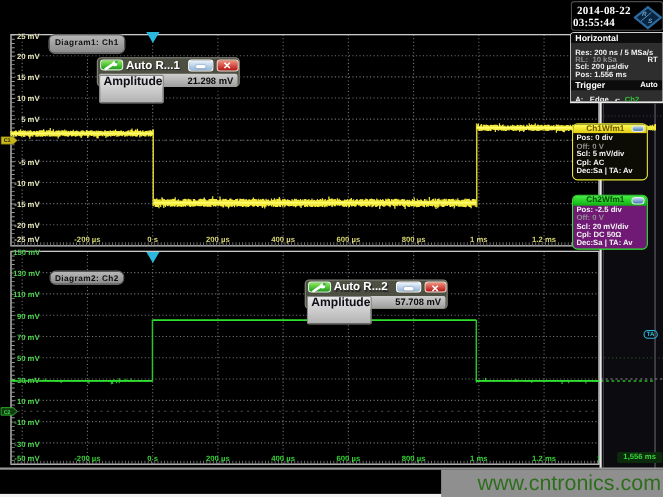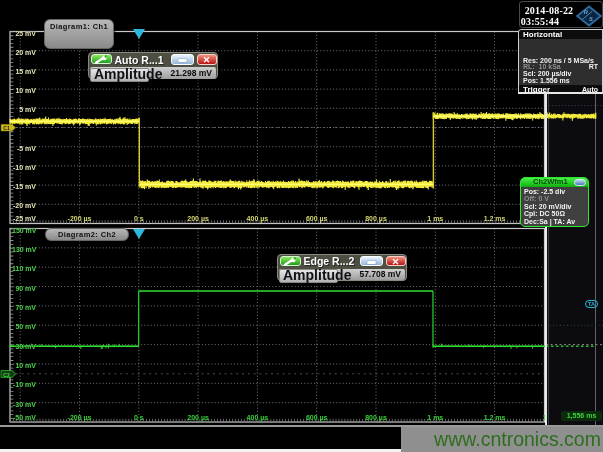--- a/index.html
+++ b/index.html
@@ -28,43 +28,43 @@
  background:linear-gradient(#8ee95e,#1d9e1d);border:1px solid #d6f8d0;text-align:center}
 .mbtn-g svg{display:block;margin:0 auto}
 .mbtn-m{position:absolute;left:82px;top:1px;width:23px;height:10.5px;border-radius:3px;
  background:linear-gradient(#eaf4fe,#96b6d9);border:1px solid #fff;text-align:center}
 .mbtn-m span{display:block;width:9px;height:3px;background:#fff;border-radius:1.5px;margin:4px auto 0;box-shadow:0 0 1.5px #446688}
 .mbtn-x{position:absolute;left:108px;top:1px;width:20px;height:10.5px;border-radius:3px;
  background:linear-gradient(#f2917d,#b91414);border:1px solid #f8d0c8;color:#fff;
  font-size:9px;font-weight:bold;text-align:center;line-height:10.5px}
 .mrow{position:absolute;left:1px;top:14px;width:126.5px;height:11.5px;
  background:linear-gradient(#cfcfcf,#9e9e9e);border-radius:2px}
-.mlab{position:absolute;left:0.5px;top:0.5px;width:59px;height:14px;border:1px solid #888;
+.mlab{position:absolute;left:0.5px;top:0.5px;width:59px;height:26px;border:1px solid #888;
  border-radius:2px;background:linear-gradient(#e8e8e8,#b2b2b2);color:#101018;
- font-size:14px;font-weight:bold;padding-left:3px;line-height:10px}
+ font-size:11px;font-weight:bold;padding-left:3px;line-height:10px}
 .mval{position:absolute;right:4px;top:0.5px;color:#0a0a0a;font-size:8.5px;font-weight:bold;line-height:11px}
 
 #rstrip{position:absolute;left:546px;top:94px;width:57px;height:333px;background:#0c0c10}
 #datebox{position:absolute;left:518.5px;top:0.5px;width:84px;height:27px;background:#000;
  border:1px solid #4a4a4a;border-radius:3px}
 .dtx{position:absolute;width:60px;text-align:center;color:#fff;font-weight:bold;
  font-family:"Liberation Serif",serif;font-size:10px;letter-spacing:0.2px}
 #hbox{position:absolute;left:518px;top:28.5px;width:85px;height:65.5px;background:#2e2e2e;
  border:1px solid #cfcfcf;border-bottom:2px solid #e8e8e8;border-radius:4px 0 0 0;
  color:#f2f2f2;font-size:7px;font-weight:bold;overflow:hidden}
 .hhead{background:#0c0c0c;color:#fff;font-size:8px;font-weight:bold;height:9px;
- line-height:9px;padding-left:4px;position:relative;margin-bottom:19px}
+ line-height:9px;padding-left:4px;position:relative;margin-bottom:7px}
 .hline{height:6.9px;line-height:6.9px;padding-left:4px;position:relative;white-space:nowrap}
 .hr{position:absolute;right:4px;top:0}
 .dim{color:#8f8f8f}
 
 .chb{position:absolute;width:69px;border:1.5px solid;border-radius:5px;overflow:hidden;
  background:#0c0c04}
 .chb.c1{border-color:#e8e83a}
-.chb.c2{border-color:#2ee82e;background:#404040}
+.chb.c2{border-color:#2ee82e;background:#701a75}
 .cht{height:8.5px;position:relative;font-size:7.5px;font-weight:bold;line-height:8.5px}
 .c1 .cht{background:linear-gradient(#ffff55,#e3cc12);color:#6b5500}
 .c2 .cht{background:linear-gradient(#44f044,#0fae0f);color:#074a07}
 .cht span:first-child{position:absolute;left:12px;top:0}
 .pill{position:absolute;right:2px;top:1px;width:12px;height:6.5px;border-radius:3.5px;
  background:linear-gradient(#bcd8f2,#4878b8);border:1px solid #dde8f4}
 .chc{padding:1px 0 0 3px;color:#f4f4f4;font-size:7px;font-weight:bold}
 .cr{height:7.5px;line-height:7.5px;white-space:nowrap}
 
 #btmline{position:absolute;left:0;top:425px;width:603px;height:1.5px;background:#9a9a9a}
@@ -180,22 +180,22 @@
 <div class="xl1" style="left:523.9px;top:213.8px">1.4 ms</div>
 <div class="xl2" style="left:49.5px;top:413.0px">-200 µs</div>
 <div class="xl2" style="left:108.8px;top:413.0px">0 s</div>
 <div class="xl2" style="left:168.1px;top:413.0px">200 µs</div>
 <div class="xl2" style="left:227.4px;top:413.0px">400 µs</div>
 <div class="xl2" style="left:286.7px;top:413.0px">600 µs</div>
 <div class="xl2" style="left:346.0px;top:413.0px">800 µs</div>
 <div class="xl2" style="left:405.3px;top:413.0px">1 ms</div>
 <div class="xl2" style="left:464.6px;top:413.0px">1.2 ms</div>
 <div class="xl2" style="left:523.9px;top:413.0px">1.4 ms</div>
-<div class="tab" style="left:44px;top:19px;width:70px;height:30px;line-height:13px">Diagram1: Ch1</div>
-<div class="tab" style="left:45px;top:228px;width:84px;height:13px;line-height:12px">Diagram2: Ch2</div>
+<div class="tab" style="left:44px;top:31px;width:70px;height:18px;line-height:13px">Diagram1: Ch1</div>
+<div class="tab" style="left:45px;top:246px;width:68px;height:13px;line-height:12px">Diagram2: Ch2</div>
 <div class="tri" style="left:133px;top:28.5px"></div>
 <div class="tri" style="left:133px;top:229px"></div>
 
 <div class="meas" style="left:87.5px;top:52px">
  <div class="mtitle">
   <div class="mbtn-g">
             <svg width="17" height="9" viewBox="0 0 17 9">
               <path d="M3 7.8 L9.5 3.4" stroke="#fff" stroke-width="2.4" stroke-linecap="round" fill="none"></path>
               <circle cx="11.3" cy="2.9" r="2.3" fill="#fff"></circle>
               <circle cx="12.8" cy="1.4" r="1.3" fill="#3bb53b"></circle>
@@ -215,21 +215,21 @@
 
 <div class="meas" style="left:276.5px;top:253.5px">
  <div class="mtitle">
   <div class="mbtn-g">
             <svg width="17" height="9" viewBox="0 0 17 9">
               <path d="M3 7.8 L9.5 3.4" stroke="#fff" stroke-width="2.4" stroke-linecap="round" fill="none"></path>
               <circle cx="11.3" cy="2.9" r="2.3" fill="#fff"></circle>
               <circle cx="12.8" cy="1.4" r="1.3" fill="#3bb53b"></circle>
             </svg>
           </div>
-  <div class="mtxt">Edge R...2</div>
+  <div class="mtxt">Auto R...2</div>
   <div class="mbtn-m">
             <span></span>
           </div>
   <div class="mbtn-x">✕</div>
  </div>
  <div class="mrow">
           <div class="mlab">Amplitude</div>
           <div class="mval">57.708 mV</div>
         </div>
 </div>
@@ -264,20 +264,33 @@
  <div class="hline">Scl: 200 µs/div</div>
  <div class="hline">Pos: 1.556 ms</div>
  <div class="hhead">Trigger<span class="hr" style="font-size:7px">Auto</span></div>
  <div class="hline">A:&nbsp;&nbsp; Edge<svg width="7" height="7" viewBox="0 0 8 8" style="position:absolute;left:38px;top:0">
           <path d="M0.5 7.5 H3.5 V1.5 H7.5" stroke="#ccc" fill="none"></path>
           <path d="M2.2 3.6 L3.5 0.8 L4.8 3.6" fill="#ccc"></path>
         </svg><span style="position:absolute;left:49px;color:#34c034">Ch2</span></div>
  <div class="hline">Lvl: 58.258 mV</div>
 </div>
 
+<div class="chb c1" style="left:520px;top:111.5px;height:52px">
+ <div class="cht">
+        <span>Ch1Wfm1</span>
+        <span class="pill"></span>
+      </div>
+ <div class="chc">
+        <div class="cr ">Pos: 0 div</div>
+        <div class="cr dim">Off: 0 V</div>
+        <div class="cr ">Scl: 5 mV/div</div>
+        <div class="cr ">Cpl: AC</div>
+        <div class="cr ">Dec:Sa | TA: Av</div>
+      </div>
+</div>
 
 <div class="chb c2" style="left:520px;top:177px;height:49.5px">
  <div class="cht">
         <span>Ch2Wfm1</span>
         <span class="pill"></span>
       </div>
  <div class="chc">
         <div class="cr ">Pos: -2.5 div</div>
         <div class="cr dim">Off: 0 V</div>
         <div class="cr ">Scl: 20 mV/div</div>

